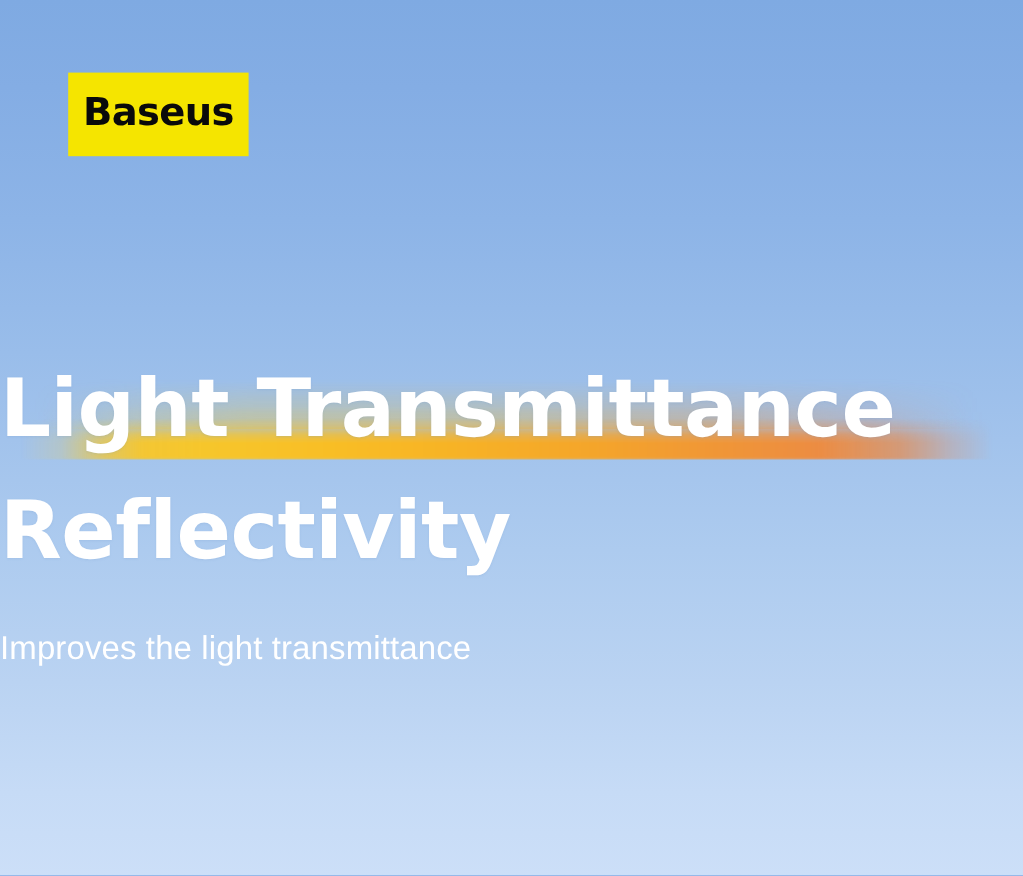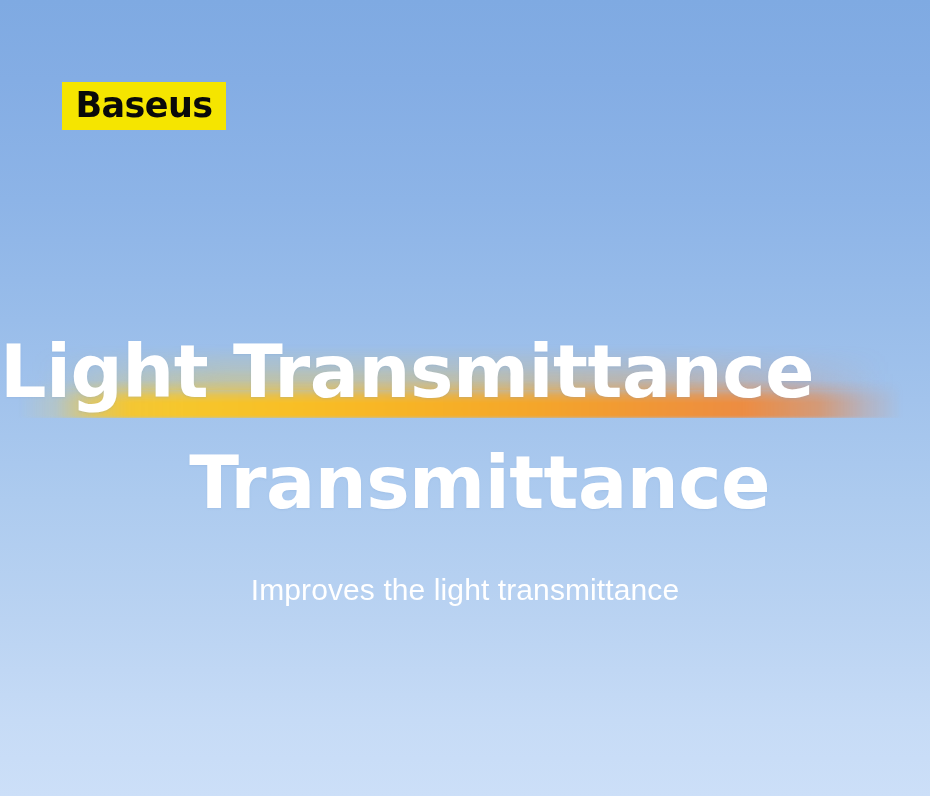--- a/index.html
+++ b/index.html
@@ -32,23 +32,23 @@
         #BAD3F2 620px,
         #C6DBF6 720px,
         #CCDFF8 796px
       );
   }
 
   
   #logo-badge {
     position:absolute;
     left:62px;
-    top:82px;
+    top:66px;
     width:164px;
-    height:48px;
+    height:76px;
     background:#F5E500;
     display:flex;
     align-items:center;
     justify-content:center;
   }
   #logo-wordmark {
     color:#0A0A0A;
     font-family:"DejaVu Sans", sans-serif;
     font-weight:700;
     font-size:35px;
@@ -57,21 +57,21 @@
     white-space:nowrap;
     transform:translateY(-1px);
   }
 
   
   #headline-block {
     position:absolute;
     left:0;
     top:316px;
     width:770px;
-    text-align:right;
+    text-align:left;
   }
 
   .headline-line {
     position:relative;
     color:#FFFFFF;
     font-family:"DejaVu Sans", sans-serif;
     font-weight:700;
     font-size:73px;
     line-height:112px;
     letter-spacing:-0.5px;
@@ -151,21 +151,21 @@
 
   #headline-line-1 { z-index:2; }
   #headline-line-2 { z-index:2; margin-top:-1px; }
 
   
   #subtitle-block {
     position:absolute;
     left:0;
     top:566px;
     width:930px;
-    text-align:center;
+    text-align:left;
     z-index:2;
   }
   .subtitle-line {
     color:#FFFFFF;
     font-family:"Liberation Sans", sans-serif;
     font-weight:400;
     font-size:30px;
     line-height:47px;
     letter-spacing:0.1px;
     white-space:nowrap;
@@ -178,20 +178,20 @@
 
   <div id="logo-badge">
     <span id="logo-wordmark">Baseus</span>
   </div>
 
   <div id="glow-bleed"></div>
   <div id="glow-band"></div>
 
   <div id="headline-block">
     <div class="headline-line" id="headline-line-1">Light Transmittance</div>
-    <div class="headline-line" id="headline-line-2">Transmittance</div>
+    <div class="headline-line" id="headline-line-2">Reflectivity</div>
   </div>
 
   <div id="subtitle-block">
     <div class="subtitle-line">Improves the light transmittance</div>
   </div>
 
 </div>
 
 </body></html>

